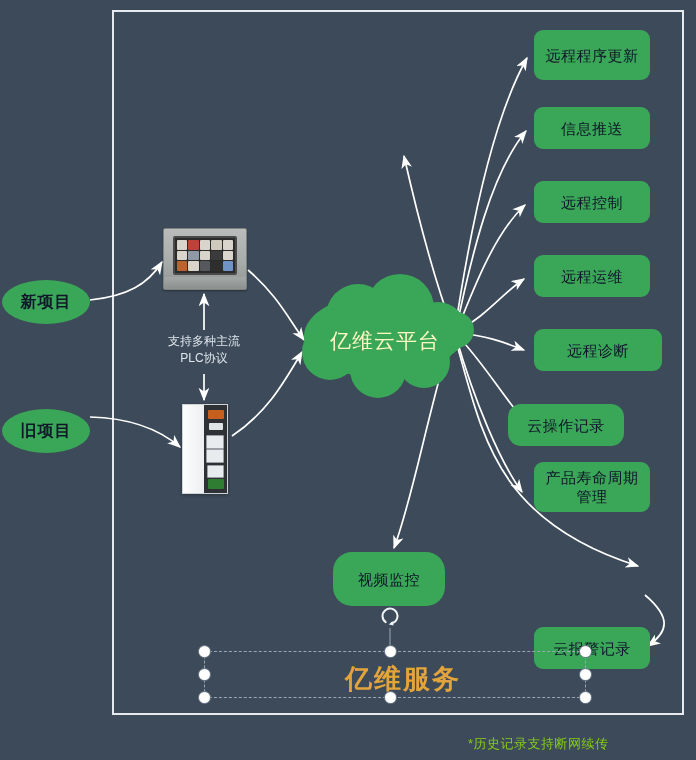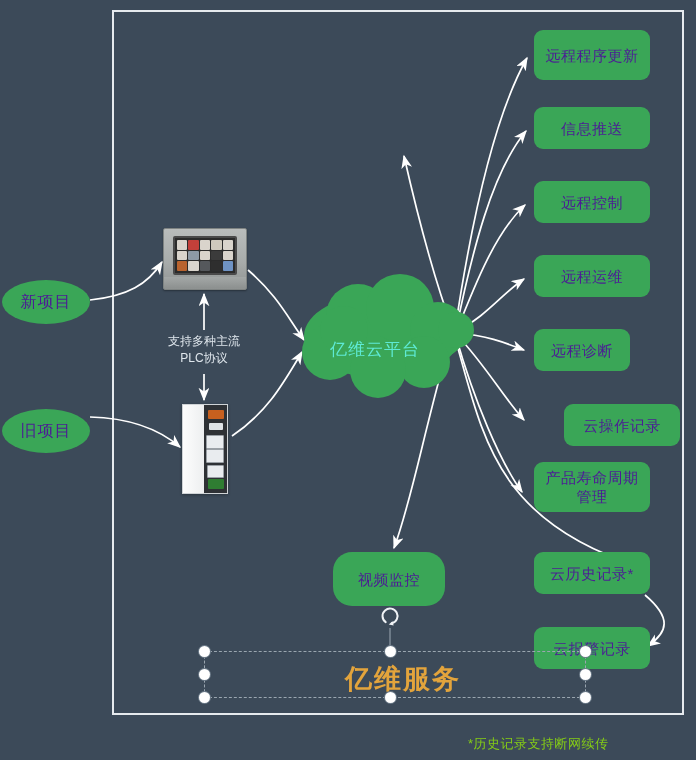--- a/index.html
+++ b/index.html
@@ -14,34 +14,33 @@
   
   .frame{
     position:absolute;left:112px;top:10px;width:572px;height:705px;
     border:2px solid #e6eaee;box-sizing:border-box;
   }
 
   
   svg.links{position:absolute;left:0;top:0;width:696px;height:760px;overflow:visible;}
 
   
-  .node{position:absolute;box-sizing:border-box;display:flex;align-items:center;justify-content:center;text-align:center;color:#4c1d95;}
+  .node{position:absolute;box-sizing:border-box;display:flex;align-items:center;justify-content:center;text-align:center;color:#0f172a;}
   .box{
     background:#3aa657;border-radius:9px;
     font-size:15px;line-height:19px;letter-spacing:.5px;
     padding:4px 6px;
   }
   .ellipse{
     background:#3aa657;border-radius:50%;
-    font-size:16px;letter-spacing:1px;
+    font-size:16px;letter-spacing:1px;font-weight:bold;
   }
   .cloud-label{
-    position:absolute;font-size:17px;color:#5eead4;letter-spacing:1px;
+    position:absolute;font-size:21px;color:#fef9c3;letter-spacing:1px;
     white-space:nowrap;
-    margin-top:11px;
   }
   .plain-text{position:absolute;color:#dfe6ec;font-size:12px;line-height:17px;text-align:center;}
   .footnote{position:absolute;color:#84cc16;font-size:13px;letter-spacing:.5px;white-space:nowrap;}
   .service-label{
     position:absolute;color:#e3a43c;font-size:27px;font-weight:bold;letter-spacing:2px;white-space:nowrap;
   }
 
   
   .sel-line{position:absolute;border-top:1px dashed #9aa6b0;height:0;}
   .sel-vline{position:absolute;border-left:1px dashed #9aa6b0;width:0;}
@@ -210,31 +209,28 @@
   </div>
   <div class="node box" style="left:534px;top:107px;width:116px;height:42px;">
     <span>信息推送</span>
   </div>
   <div class="node box" style="left:534px;top:181px;width:116px;height:42px;">
     <span>远程控制</span>
   </div>
   <div class="node box" style="left:534px;top:255px;width:116px;height:42px;">
     <span>远程运维</span>
   </div>
-  <div class="node box" style="left:534px;top:329px;width:96px;height:42px;">
+  <div class="node box" style="left:534px;top:329px;width:128px;height:42px;">
     <span>远程诊断</span>
   </div>
-  <div class="node box" style="left:564px;top:404px;width:116px;height:42px;">
+  <div class="node box" style="left:508px;top:404px;width:116px;height:42px;border-radius:13px;">
     <span>云操作记录</span>
   </div>
   <div class="node box" style="left:534px;top:462px;width:116px;height:50px;">
     <span>产品寿命周期管理</span>
-  </div>
-  <div class="node box" style="left:534px;top:552px;width:116px;height:42px;">
-    <span>云历史记录*</span>
   </div>
   <div class="node box" style="left:534px;top:627px;width:116px;height:42px;">
     <span>云报警记录</span>
   </div>
 
   <div class="node box" style="left:333px;top:552px;width:112px;height:54px;border-radius:19px;">
     <span>视频监控</span>
   </div>
 
   <svg class="links" viewBox="0 0 696 760">

